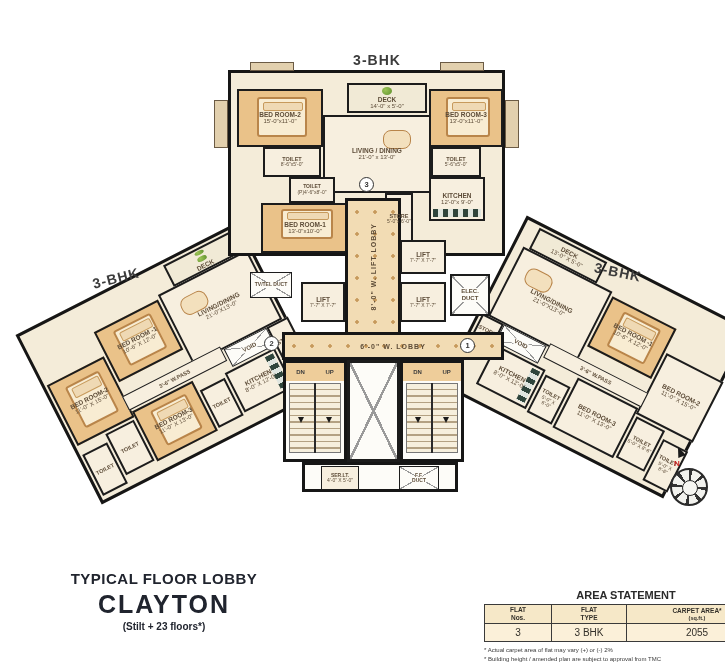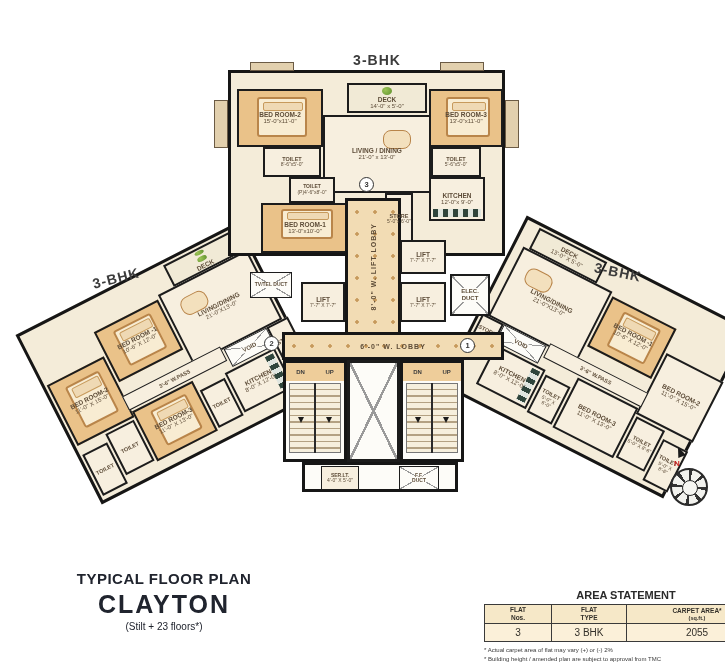--- a/index.html
+++ b/index.html
@@ -50,21 +50,21 @@
            background:repeating-conic-gradient(#333 0 12deg, #f2f2ee 12deg 45deg);border:2px solid #2a2a2a;}
   .compass .hub{position:absolute;left:50%;top:50%;width:14px;height:14px;margin:-7px 0 0 -7px;border-radius:50%;
            background:#f6f6f2;border:1.5px solid #2a2a2a;}
   .north-arrow{position:absolute;width:0;height:0;border-left:4px solid transparent;border-right:4px solid transparent;
            border-bottom:11px solid #1a1a1a;transform:rotate(-22deg);}
   .nlabel{position:absolute;color:#cc2222;font-size:8px;font-weight:bold;}
   
   .titleblock{position:absolute;left:38px;top:570px;width:252px;text-align:center;color:#20242e;}
   .titleblock .l1{font-size:15px;font-weight:bold;letter-spacing:.5px;}
   .titleblock .l2{font-size:25px;font-weight:bold;letter-spacing:2px;margin-top:3px;}
-  .titleblock .l3{font-size:10px;font-weight:normal;margin-top:2px;}
+  .titleblock .l3{font-size:10px;font-weight:bold;margin-top:2px;}
   .areastmt{position:absolute;left:457px;top:589px;width:284px;color:#33302a;margin-left:27px;}
   .areastmt .atitle{text-align:center;font-size:11px;font-weight:bold;color:#2a2a2a;margin-bottom:3px;}
   .atable{width:100%;border-collapse:collapse;}
   .atable td{border:1.2px solid #3a3a3a;text-align:center;background:#fbf0d9;padding:1px 0;}
   .atable .hd{background:#f6e8c8;font-size:6.5px;font-weight:bold;line-height:1.25;}
   .atable .dv{font-size:10px;padding:3px 0;}
   .notes{margin-top:4px;font-size:6px;line-height:1.5;color:#3a3a3a;}
 </style>
 </head>
 <body>
@@ -304,21 +304,21 @@
     </div>
   </div>
 
   <span class="north-arrow" style="left:676px;top:446px;"></span>
   <span class="nlabel" style="left:674px;top:459px;">N</span>
   <div class="compass" style="left:670px;top:468px;">
     <div class="hub"></div>
   </div>
 
   <div class="titleblock">
-    <div class="l1">TYPICAL FLOOR PLAN</div>
+    <div class="l1">TYPICAL FLOOR LOBBY</div>
     <div class="l2">CLAYTON</div>
     <div class="l3">(Stilt + 23 floors*)</div>
   </div>
 
   <div class="areastmt">
     <div class="atitle">AREA STATEMENT</div>
     <table class="atable">
       <tbody>
           <tr>
         <td class="hd" style="width:66px;">

